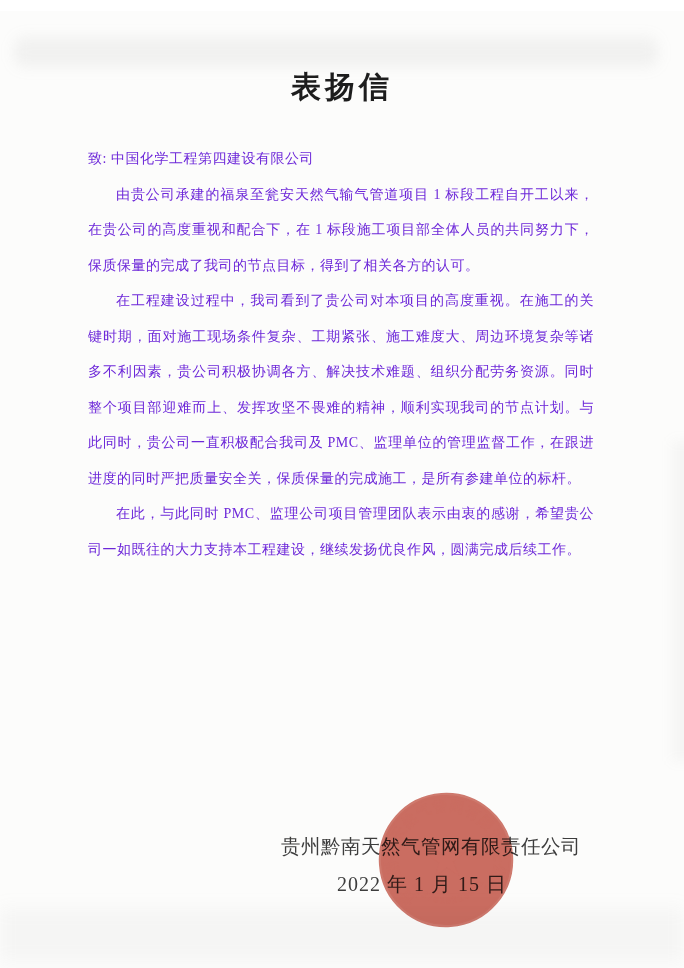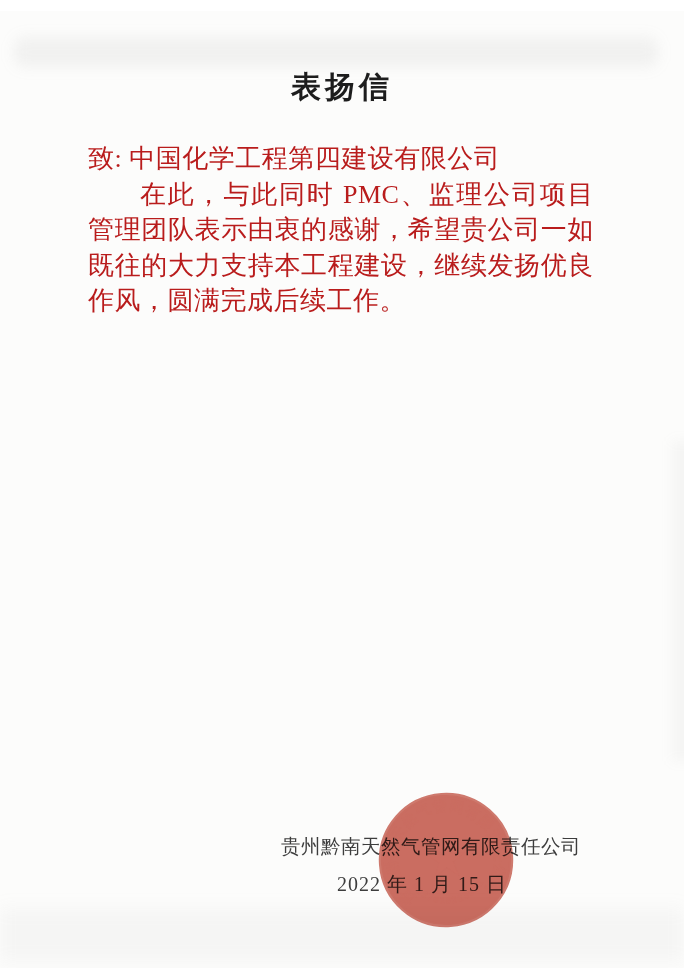--- a/index.html
+++ b/index.html
@@ -45,23 +45,23 @@
     font-weight: 700;
     font-size: 30px;
     letter-spacing: 4px;
     color: #1d1d1d;
   }
   .letter-body {
     position: absolute;
     left: 88px;
     width: 506px;
     top: 130px;
-    font-size: 26px;
+    font-size: 14px;
     line-height: 35.5px;
-    color: #b91c1c;
+    color: #6d28d9;
     text-align: justify;
     letter-spacing: 0.5px;
   }
   .salutation {
     margin: 0;
     text-indent: 0;
   }
   .letter-body p.para {
     margin: 0;
     text-indent: 2em;
@@ -108,20 +108,22 @@
 <div class="page">
 
   <div class="scan-band-top"></div>
   <div class="scan-band-bottom"></div>
   <div class="scan-smudge-right"></div>
 
   <h1 class="title">表扬信</h1>
 
   <div class="letter-body">
     <p class="salutation">致: 中国化学工程第四建设有限公司</p>
+    <p class="para">由贵公司承建的福泉至瓮安天然气输气管道项目 1 标段工程自开工以来，在贵公司的高度重视和配合下，在 1 标段施工项目部全体人员的共同努力下，保质保量的完成了我司的节点目标，得到了相关各方的认可。</p>
+    <p class="para">在工程建设过程中，我司看到了贵公司对本项目的高度重视。在施工的关键时期，面对施工现场条件复杂、工期紧张、施工难度大、周边环境复杂等诸多不利因素，贵公司积极协调各方、解决技术难题、组织分配劳务资源。同时整个项目部迎难而上、发挥攻坚不畏难的精神，顺利实现我司的节点计划。与此同时，贵公司一直积极配合我司及 PMC、监理单位的管理监督工作，在跟进进度的同时严把质量安全关，保质保量的完成施工，是所有参建单位的标杆。</p>
     <p class="para">在此，与此同时 PMC、监理公司项目管理团队表示由衷的感谢，希望贵公司一如既往的大力支持本工程建设，继续发扬优良作风，圆满完成后续工作。</p>
   </div>
 
   <div class="signature">
     <div class="sig-company">贵州黔南天然气管网有限责任公司</div>
     <div class="sig-date">2022 年 1 月 15 日</div>
   </div>
 
   <div class="stamp">
     <svg viewBox="0 0 200 200" xmlns="http://www.w3.org/2000/svg">

